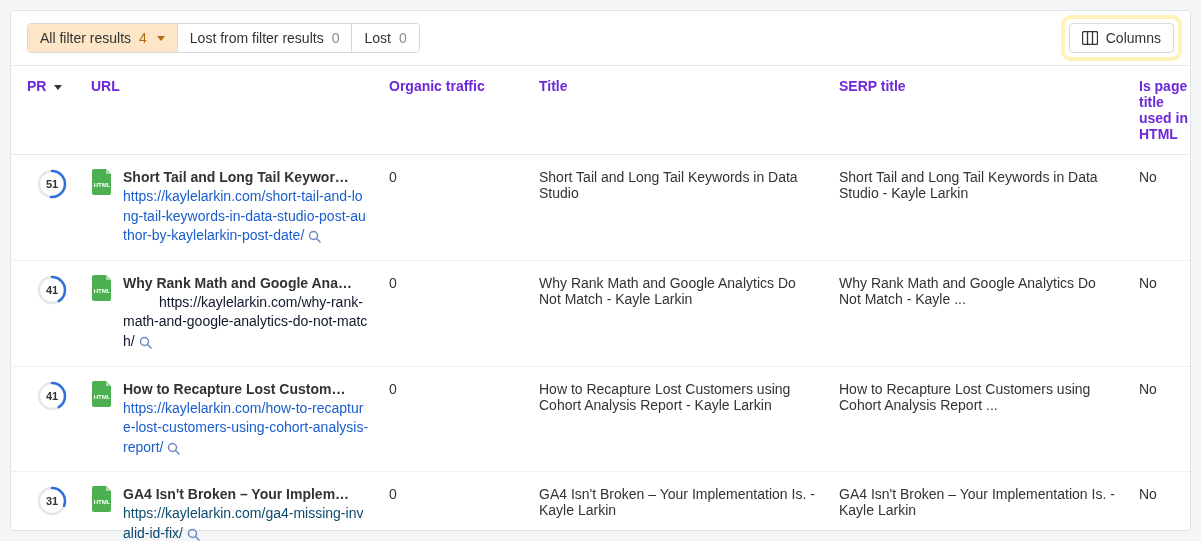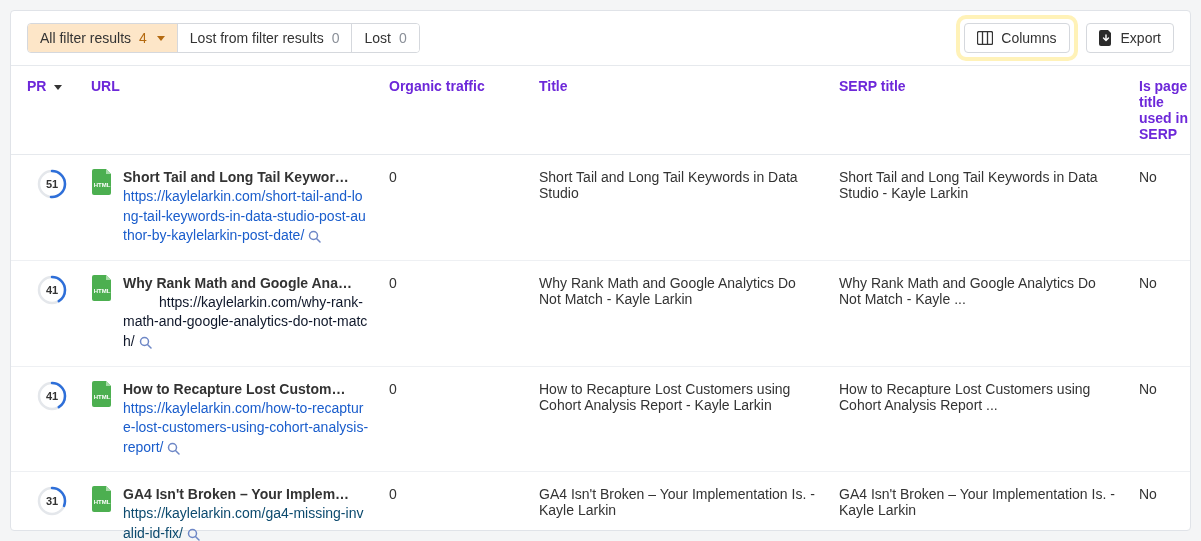--- a/index.html
+++ b/index.html
@@ -219,43 +219,36 @@
         <button class="btn">
           <svg width="16" height="14" viewBox="0 0 16 14">
             <rect x="0.5" y="0.5" width="15" height="13" rx="1.5" fill="none" stroke="#333" stroke-width="1.3"></rect>
             <line x1="5.5" y1="1" x2="5.5" y2="13" stroke="#333" stroke-width="1.3"></line>
             <line x1="10.5" y1="1" x2="10.5" y2="13" stroke="#333" stroke-width="1.3"></line>
           </svg>
           <span>Columns</span>
         </button>
       </div>
 
-      <button class="btn">
-        <svg width="14" height="16" viewBox="0 0 14 16">
-          <path d="M2 0 h7 l3 3 v11 a2 2 0 0 1 -2 2 h-8 a2 2 0 0 1 -2 -2 v-12 a2 2 0 0 1 2 -2 z" fill="#2b2b2b"></path>
-          <path d="M7 5 v5 M4.5 8 L7 10.5 L9.5 8" stroke="#fff" stroke-width="1.4" fill="none" stroke-linecap="round" stroke-linejoin="round"></path>
-        </svg>
-        <span>Export</span>
-      </button>
     </div>
   </div>
 
   <div class="table-wrap">
     <table>
       <thead>
         <tr>
           <th class="pr">
             <span>PR</span>
             <span class="sort-caret"></span>
           </th>
           <th class="url"><span>URL</span></th>
           <th class="ot"><span>Organic traffic</span></th>
           <th class="title"><span>Title</span></th>
           <th class="serp-title"><span>SERP title</span></th>
-          <th class="ispage" style="padding-bottom:12px;"><span>Is page title used in SERP</span></th>
+          <th class="ispage" style="padding-bottom:12px;"><span>Is page title used in HTML</span></th>
         </tr>
       </thead>
       <tbody id="tbody">
       <tr>
     <td style="padding-left:16px;">
               <div class="pr-cell">
                 <div class="pr-badge">
     <svg width="30" height="30" viewBox="0 0 30 30">
       <circle cx="15" cy="15" r="13" fill="none" stroke="#e4e7eb" stroke-width="2.5"></circle>
       <circle cx="15" cy="15" r="13" fill="none" stroke="#2e6fd9" stroke-width="2.5" stroke-dasharray="41.65751858660066 81.68140899333463" transform="rotate(-90 15 15)" stroke-linecap="round"></circle>

